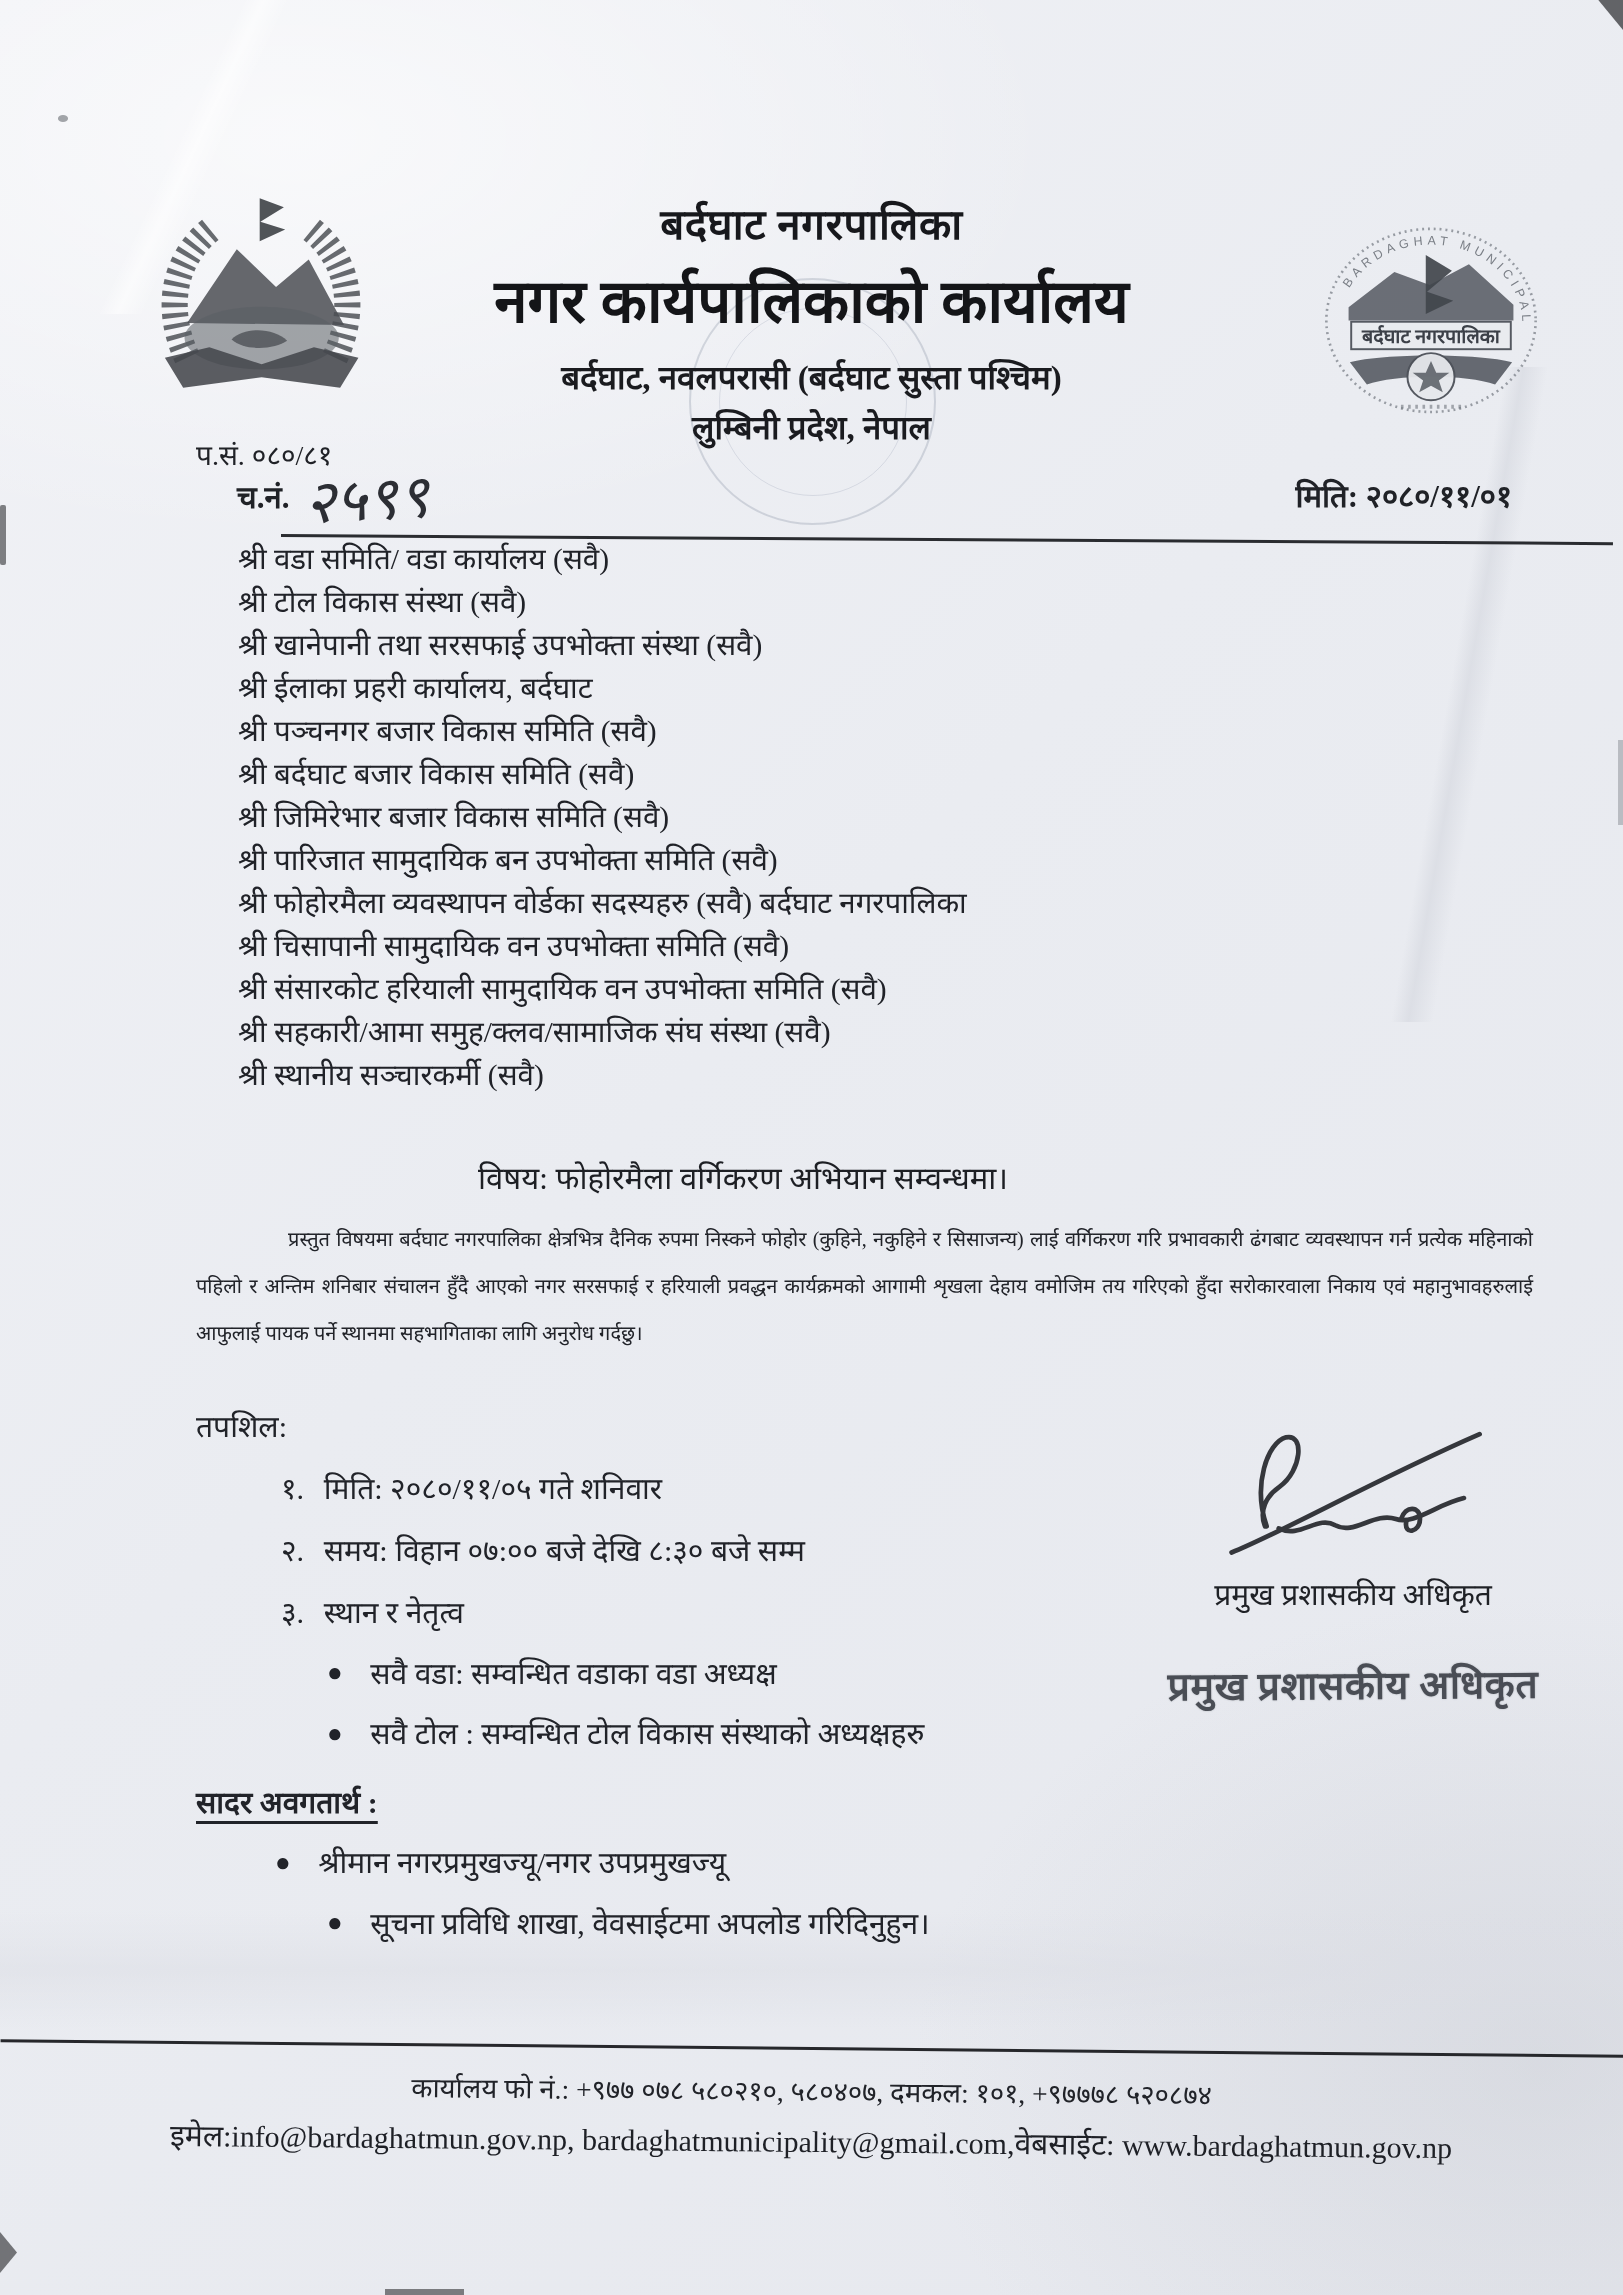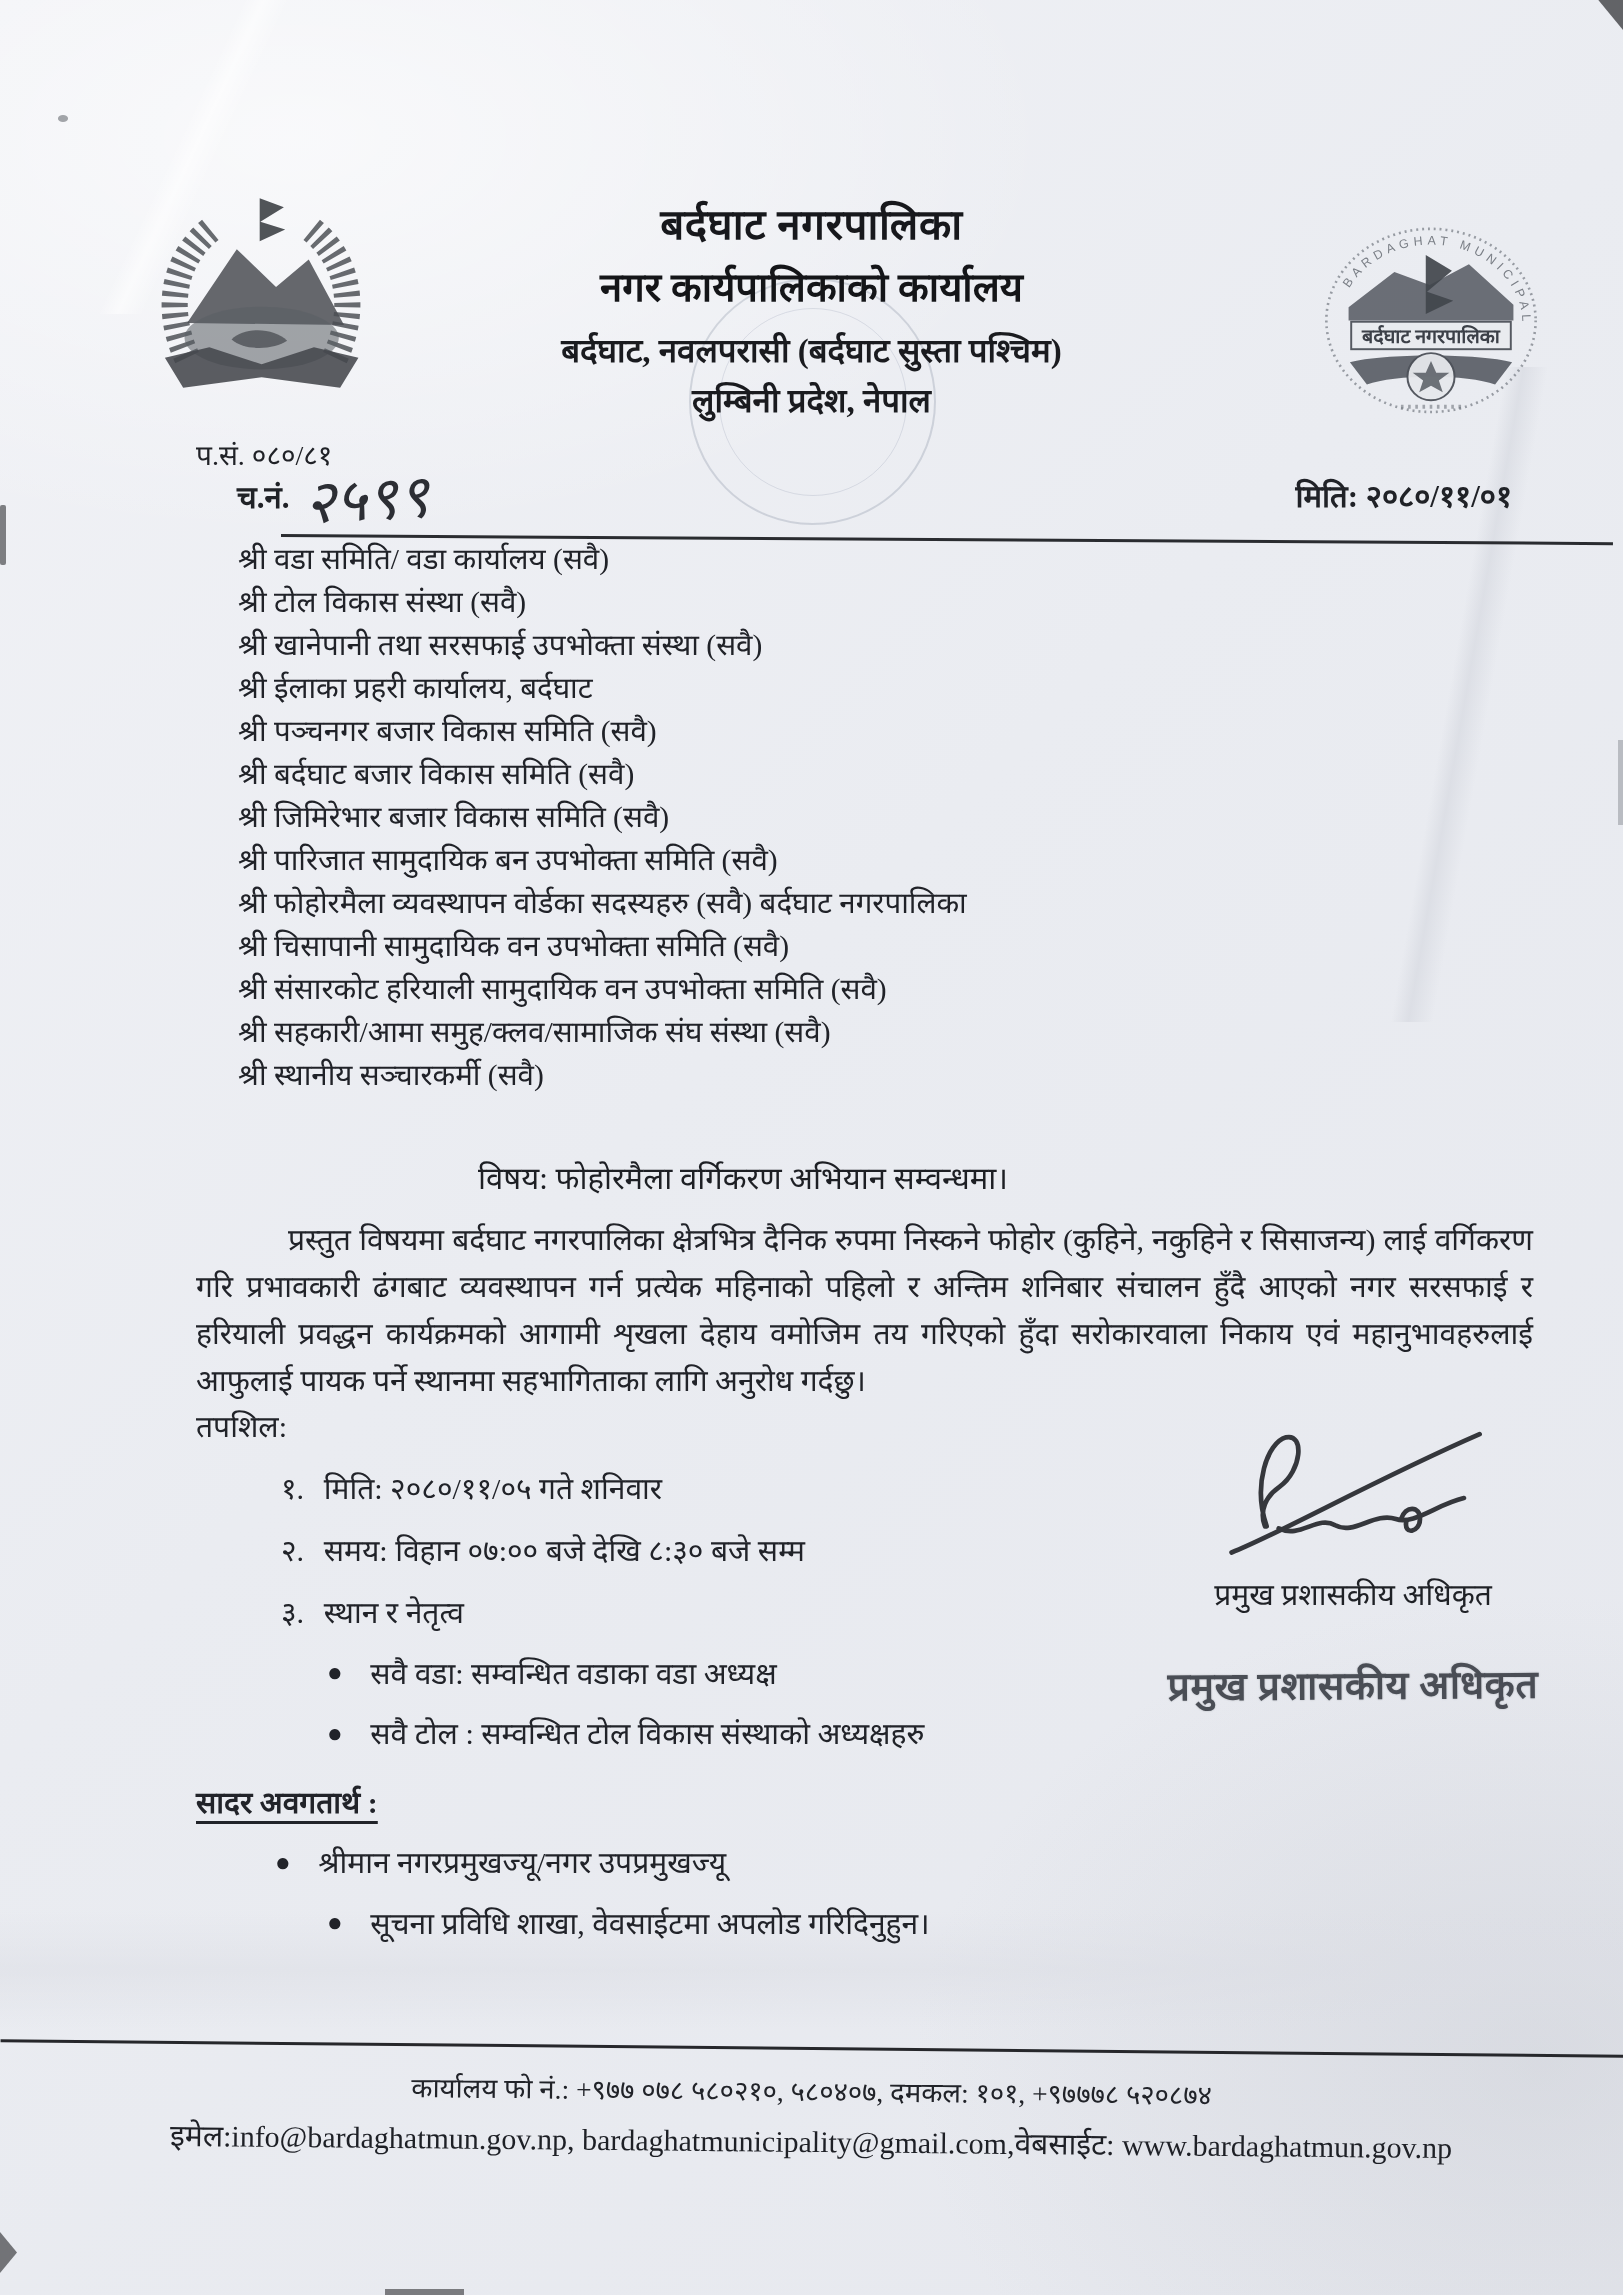--- a/index.html
+++ b/index.html
@@ -24,21 +24,21 @@
     clip-path:polygon(100% 0,100% 100%,35% 0);opacity:.85;}
   .art.ls{left:0;top:505px;width:5.9px;height:60px;background:#3f4043;opacity:.65;border-radius:2px;}
   .art.rs{right:0;top:740px;width:4.6px;height:85px;background:#8a8d93;opacity:.5;}
   .art.bl{left:0;bottom:22px;width:17px;height:41px;background:#3f4043;opacity:.7;
     clip-path:polygon(0 0,100% 50%,0 100%);}
   .art.bd{left:385px;bottom:0;width:79px;height:6.5px;background:#55565a;opacity:.75;}
   .art.sp{left:58px;top:115px;width:9.8px;height:6.5px;background:#7e8086;border-radius:50%;opacity:.7;}
   
   .letterhead{position:absolute;left:0;right:0;top:194px;text-align:center;z-index:2;}
   .t1{font-size:42px;font-weight:bold;color:#17181c;letter-spacing:0.7px;}
-  .t2{font-size:40px;font-weight:bold;color:#141518;margin-top:6.5px;}
+  .t2{font-size:60px;font-weight:bold;color:#141518;margin-top:6.5px;}
   .t3{font-size:33px;font-weight:bold;color:#1a1b1f;margin-top:14.4px;}
   .t4{font-size:33px;font-weight:bold;color:#1a1b1f;margin-top:5.2px;text-align:center;}
   .emblem{position:absolute;z-index:1;}
   .emblem.left{left:153px;top:189px;width:216px;height:221px;}
   .emblem.right{left:1317px;top:221px;width:228px;height:208px;}
   .ghost-stamp{position:absolute;left:689px;top:278px;width:243px;height:243px;border-radius:50%;
     border:2px solid rgba(96,108,134,.22);z-index:0;}
   .ghost-stamp::after{content:"";position:absolute;inset:27.5px;border-radius:50%;
     border:1.3px solid rgba(96,108,134,.16);}
   
@@ -48,21 +48,21 @@
     font-style:italic;font-family:"DejaVu Serif",serif;color:#2c2e34;transform:rotate(-3deg);
     line-height:1;vertical-align:-11.8px;}
   .ref-miti{position:absolute;right:111px;top:474px;font-size:31px;font-weight:bold;color:#202227;}
   .ref-line{position:absolute;left:281px;right:10.5px;top:534px;height:2.6px;background:#2a2c30;
     transform:rotate(.35deg);transform-origin:left center;}
   
   .recipients{position:absolute;left:238px;top:538px;font-size:29.5px;line-height:43px;color:#202228;}
   
   .subject{position:absolute;left:0;right:137px;top:1156px;text-align:center;
     font-size:31px;color:#1d1f24;}
-  .body-par{position:absolute;left:196px;right:90px;top:1216px;font-size:30px;line-height:47px;
+  .body-par{position:absolute;left:196px;right:90px;top:1216px;font-size:20px;line-height:47px;
     text-align:justify;text-indent:92px;color:#212329;margin:0;}
   
   .lower{position:absolute;left:196px;top:1405px;font-size:30px;color:#212329;}
   .tapasil{font-size:30px;}
   .num-item{margin-top:21px;padding-left:85px;}
   .num-item .num{margin-right:19.6px;}
   .bullet-item{margin-top:19.6px;padding-left:131px;}
   .bullet-item.shallow{padding-left:79px;}
   .dot{display:inline-block;margin-right:27.5px;font-size:26px;vertical-align:2.6px;}
   .sec-head{margin-top:27.5px;font-weight:bold;text-decoration:underline;

